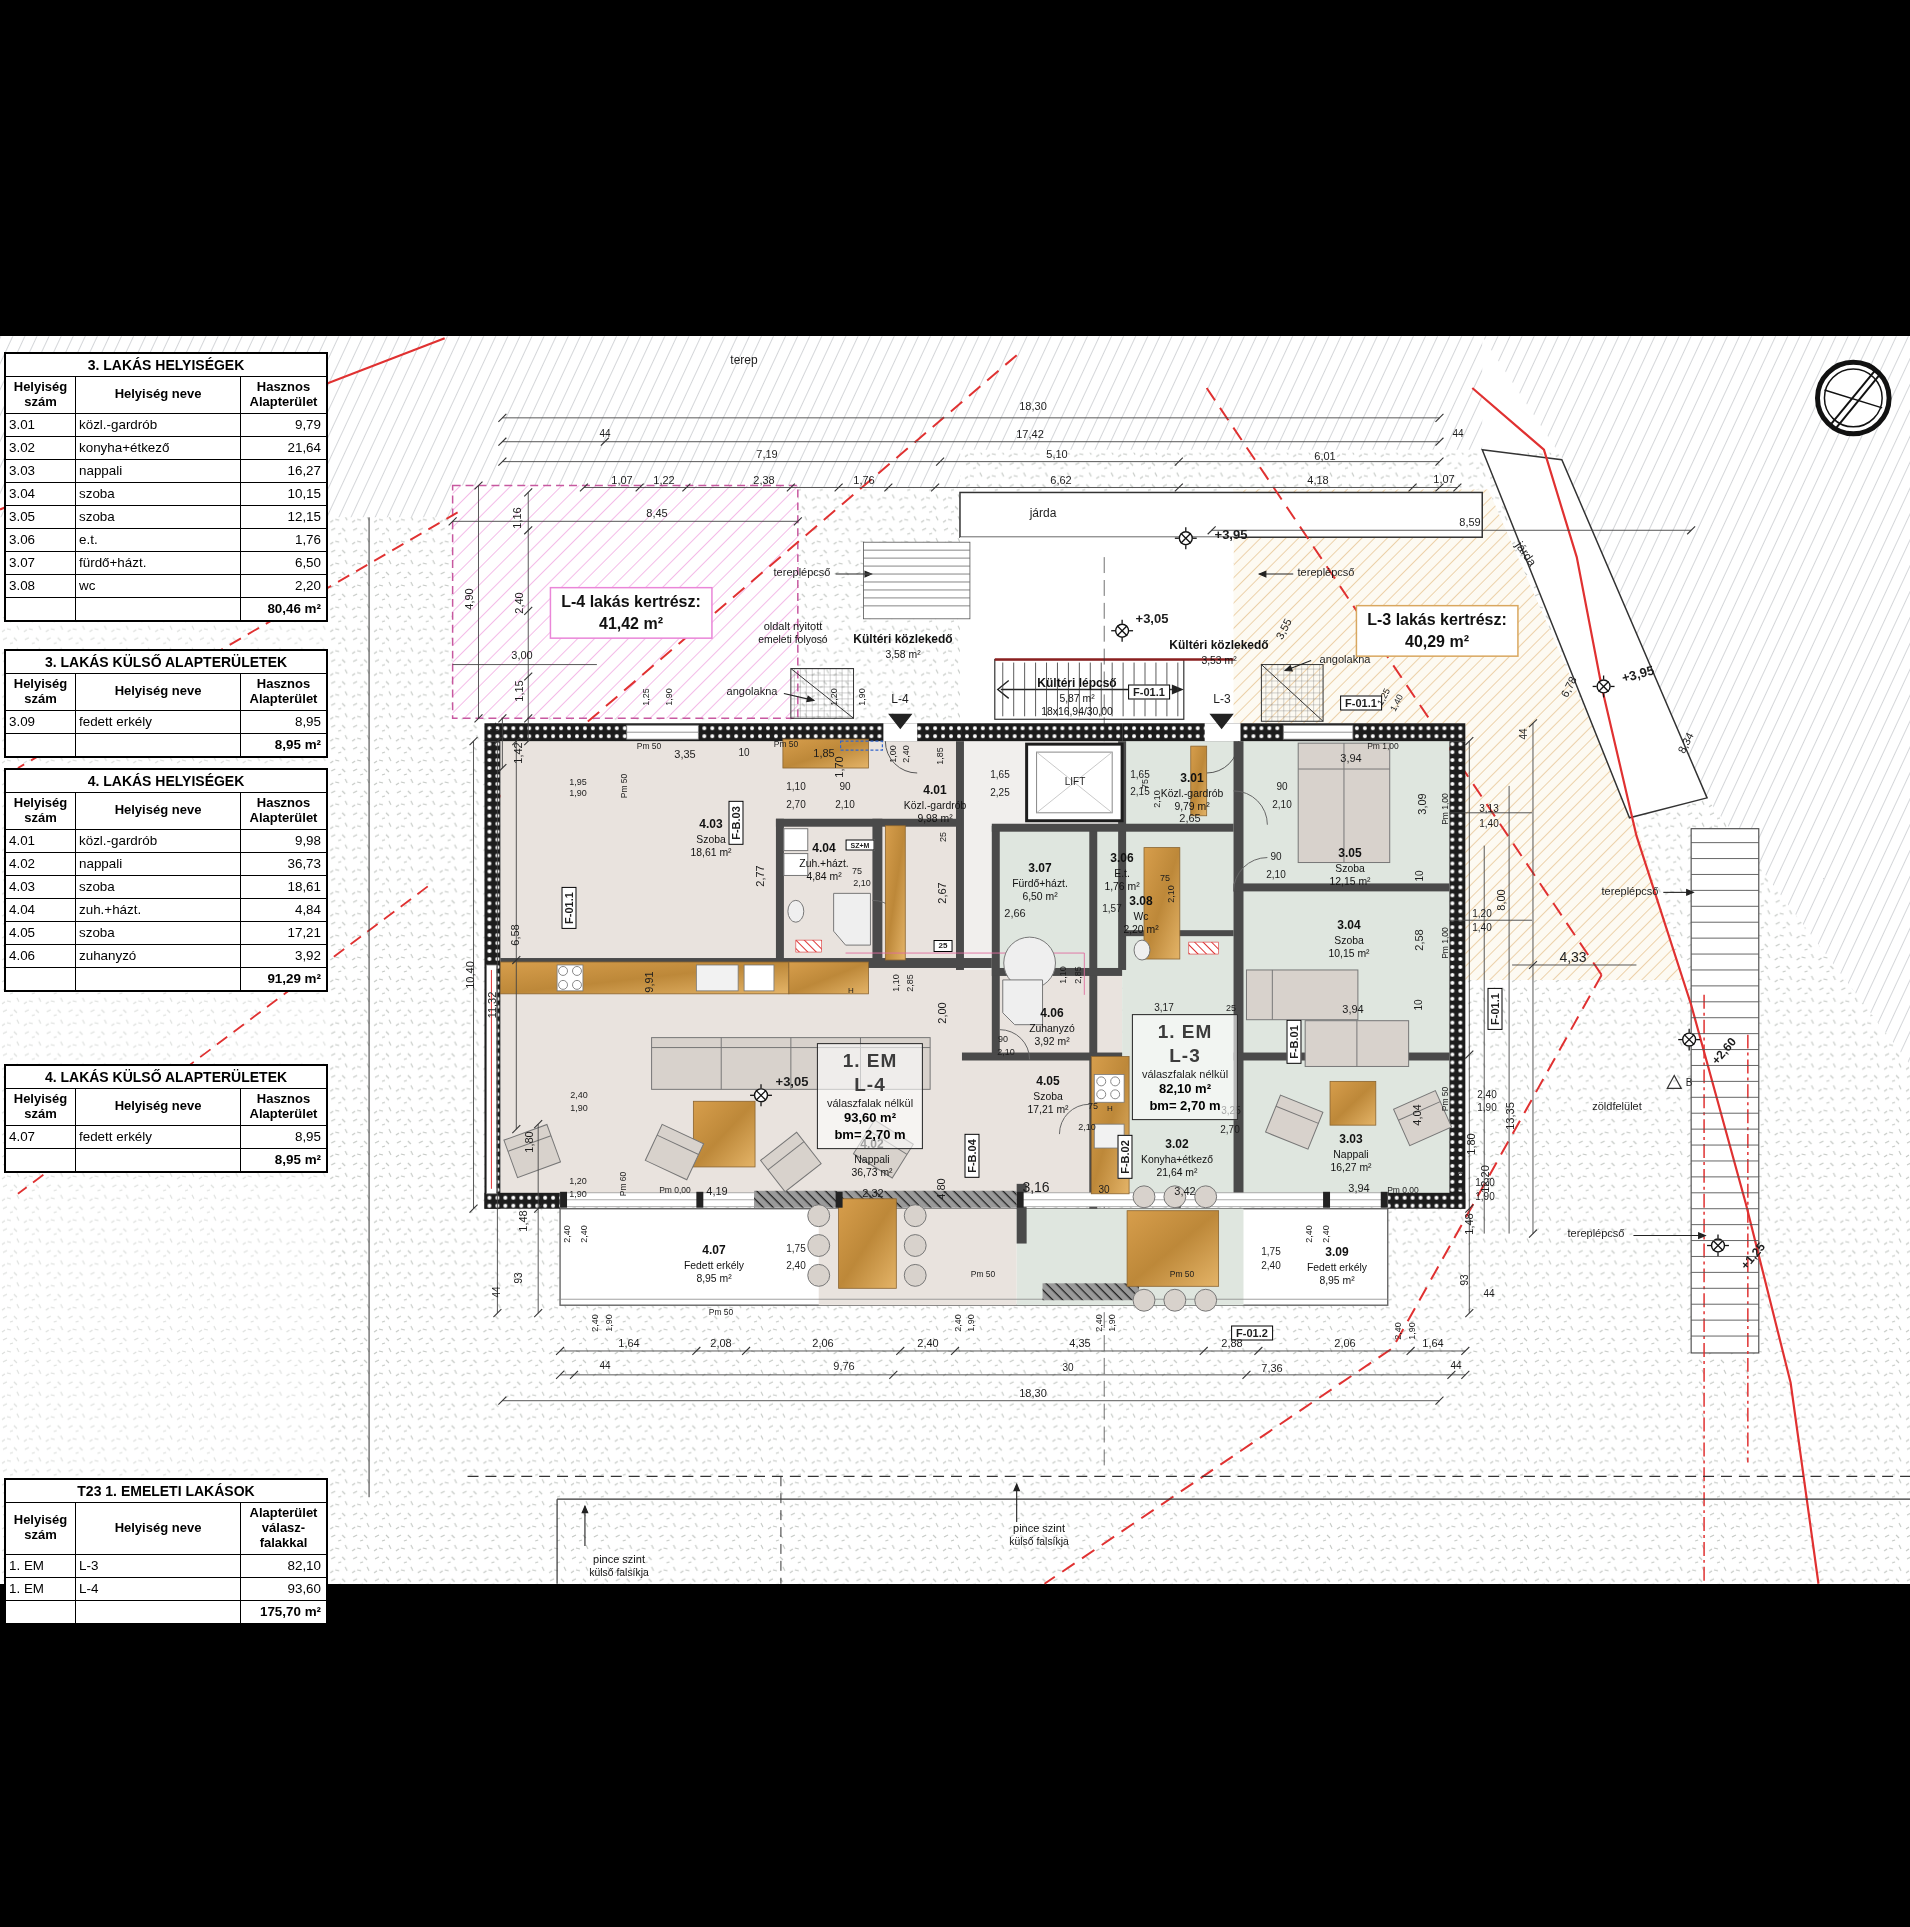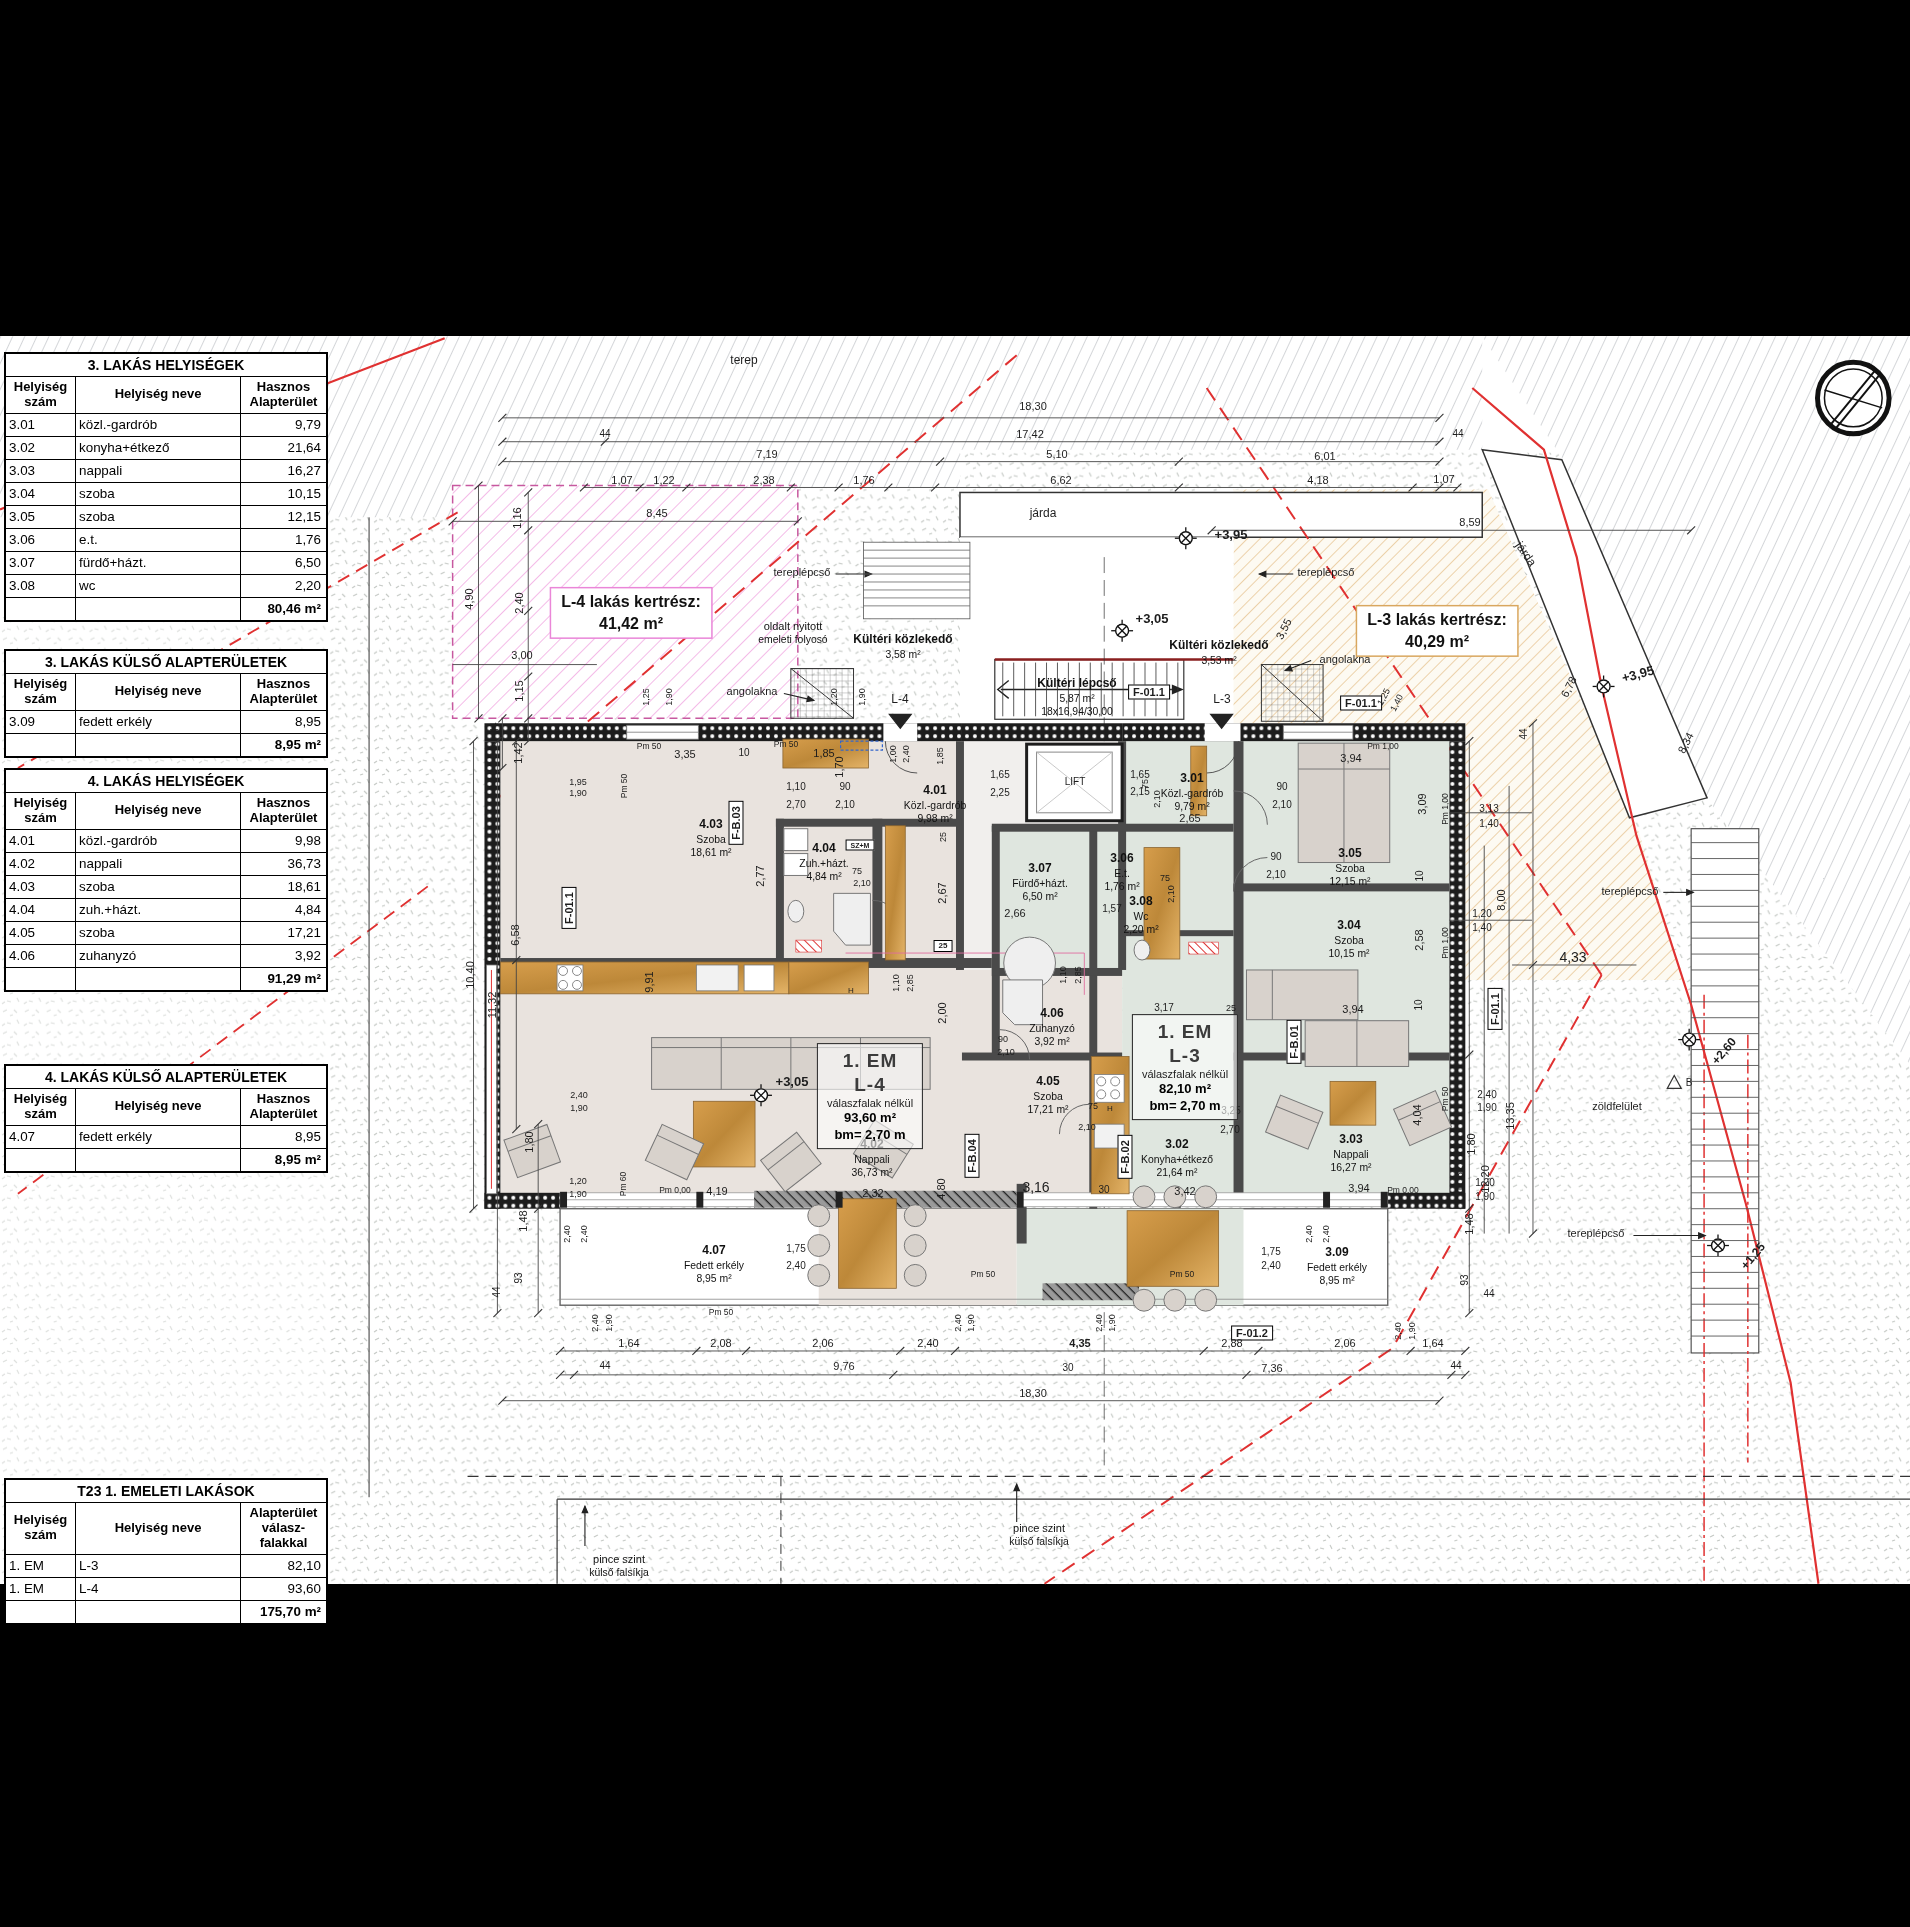--- a/index.html
+++ b/index.html
@@ -903,21 +903,21 @@
     <div class="plb" style="left: 796px; top: 1249px; font-size: 10px; font-weight: 400; transform: translate(-50%, -50%) rotate(0deg);">1,75</div>
     <div class="plb" style="left: 796px; top: 1266px; font-size: 10px; font-weight: 400; transform: translate(-50%, -50%) rotate(0deg);">2,40</div>
     <div class="plb" style="left: 958px; top: 1323px; font-size: 9px; font-weight: 400; transform: translate(-50%, -50%) rotate(-90deg);">2,40</div>
     <div class="plb" style="left: 971px; top: 1323px; font-size: 9px; font-weight: 400; transform: translate(-50%, -50%) rotate(-90deg);">1,90</div>
     <div class="plb" style="left: 1099px; top: 1323px; font-size: 9px; font-weight: 400; transform: translate(-50%, -50%) rotate(-90deg);">2,40</div>
     <div class="plb" style="left: 1112px; top: 1323px; font-size: 9px; font-weight: 400; transform: translate(-50%, -50%) rotate(-90deg);">1,90</div>
     <div class="plb" style="left: 629px; top: 1343px; font-size: 11px; font-weight: 400; transform: translate(-50%, -50%) rotate(0deg);">1,64</div>
     <div class="plb" style="left: 721px; top: 1343px; font-size: 11px; font-weight: 400; transform: translate(-50%, -50%) rotate(0deg);">2,08</div>
     <div class="plb" style="left: 823px; top: 1343px; font-size: 11px; font-weight: 400; transform: translate(-50%, -50%) rotate(0deg);">2,06</div>
     <div class="plb" style="left: 928px; top: 1343px; font-size: 11px; font-weight: 400; transform: translate(-50%, -50%) rotate(0deg);">2,40</div>
-    <div class="plb" style="left: 1080px; top: 1343px; font-size: 11px; font-weight: 700; transform: translate(-50%, -50%) rotate(0deg);">4,35</div>
+    <div class="plb" style="left: 1080px; top: 1343px; font-size: 11px; font-weight: 400; transform: translate(-50%, -50%) rotate(0deg);">4,35</div>
     <div class="plb" style="left: 1232px; top: 1343px; font-size: 11px; font-weight: 400; transform: translate(-50%, -50%) rotate(0deg);">2,88</div>
     <div class="plb" style="left: 1345px; top: 1343px; font-size: 11px; font-weight: 400; transform: translate(-50%, -50%) rotate(0deg);">2,06</div>
     <div class="plb" style="left: 1433px; top: 1343px; font-size: 11px; font-weight: 400; transform: translate(-50%, -50%) rotate(0deg);">1,64</div>
     <div class="plb" style="left: 605px; top: 1366px; font-size: 10px; font-weight: 400; transform: translate(-50%, -50%) rotate(0deg);">44</div>
     <div class="plb" style="left: 844px; top: 1366px; font-size: 11px; font-weight: 400; transform: translate(-50%, -50%) rotate(0deg);">9,76</div>
     <div class="plb" style="left: 1068px; top: 1368px; font-size: 10px; font-weight: 400; transform: translate(-50%, -50%) rotate(0deg);">30</div>
     <div class="plb" style="left: 1272px; top: 1368px; font-size: 11px; font-weight: 400; transform: translate(-50%, -50%) rotate(0deg);">7,36</div>
     <div class="plb" style="left: 1456px; top: 1366px; font-size: 10px; font-weight: 400; transform: translate(-50%, -50%) rotate(0deg);">44</div>
     <div class="plb" style="left: 1033px; top: 1393px; font-size: 11px; font-weight: 400; transform: translate(-50%, -50%) rotate(0deg);">18,30</div>
     <div class="rml" style="left: 711px; top: 838px;">

